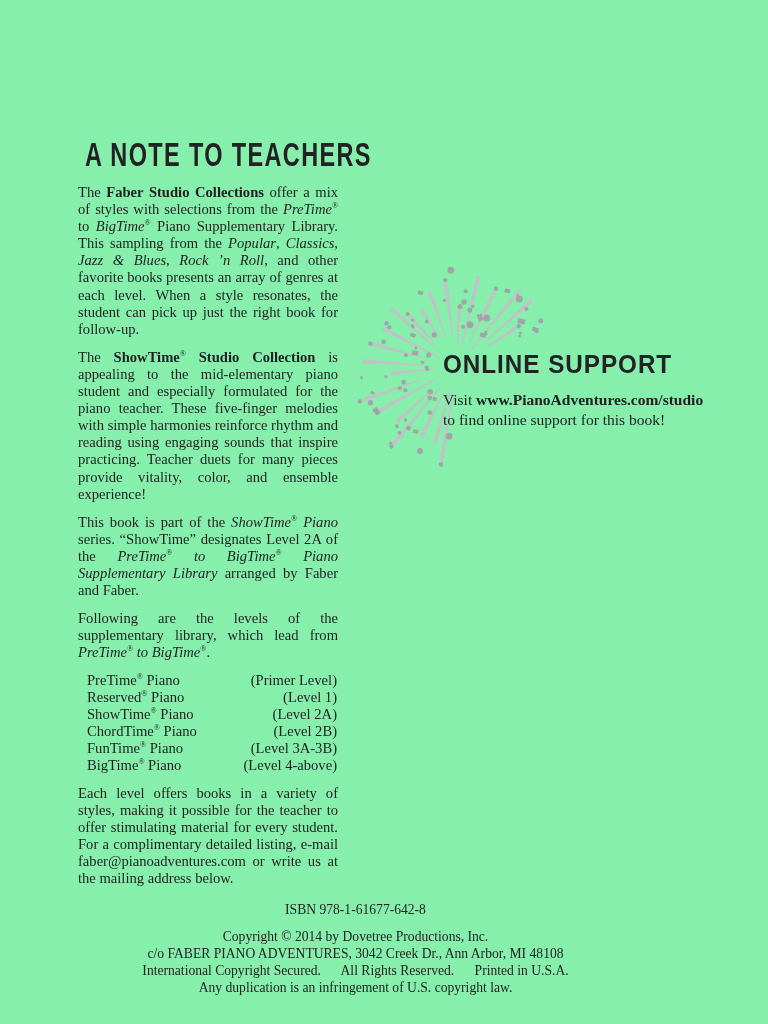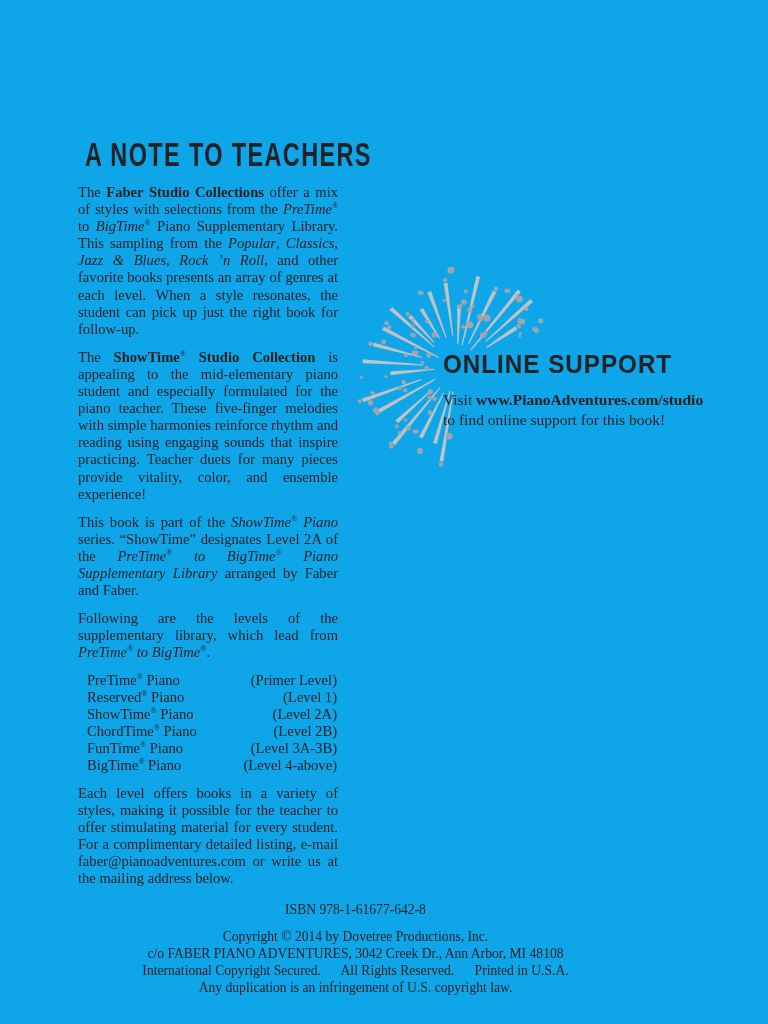--- a/index.html
+++ b/index.html
@@ -1,17 +1,17 @@
 <!DOCTYPE html>
 <html><head>
 <meta charset="utf-8">
 <style>
   html,body{margin:0;padding:0;background:#ffffff;}
   .page{
-    position:relative;width:768px;height:1024px;background:#0ea5e9;
+    position:relative;width:768px;height:1024px;background:#86efac;
     font-family:"Liberation Serif",serif;color:#1f1f21;overflow:hidden;
   }
   .title{
     position:absolute;left:85px;top:114px;
     font-family:"Liberation Sans",sans-serif;font-weight:bold;font-size:34px;
     letter-spacing:2px;line-height:1;white-space:nowrap;color:#222225;
     transform:scaleX(.69);transform-origin:left top;
   }
   .left-col{
     position:absolute;left:78px;top:184px;width:268px;

